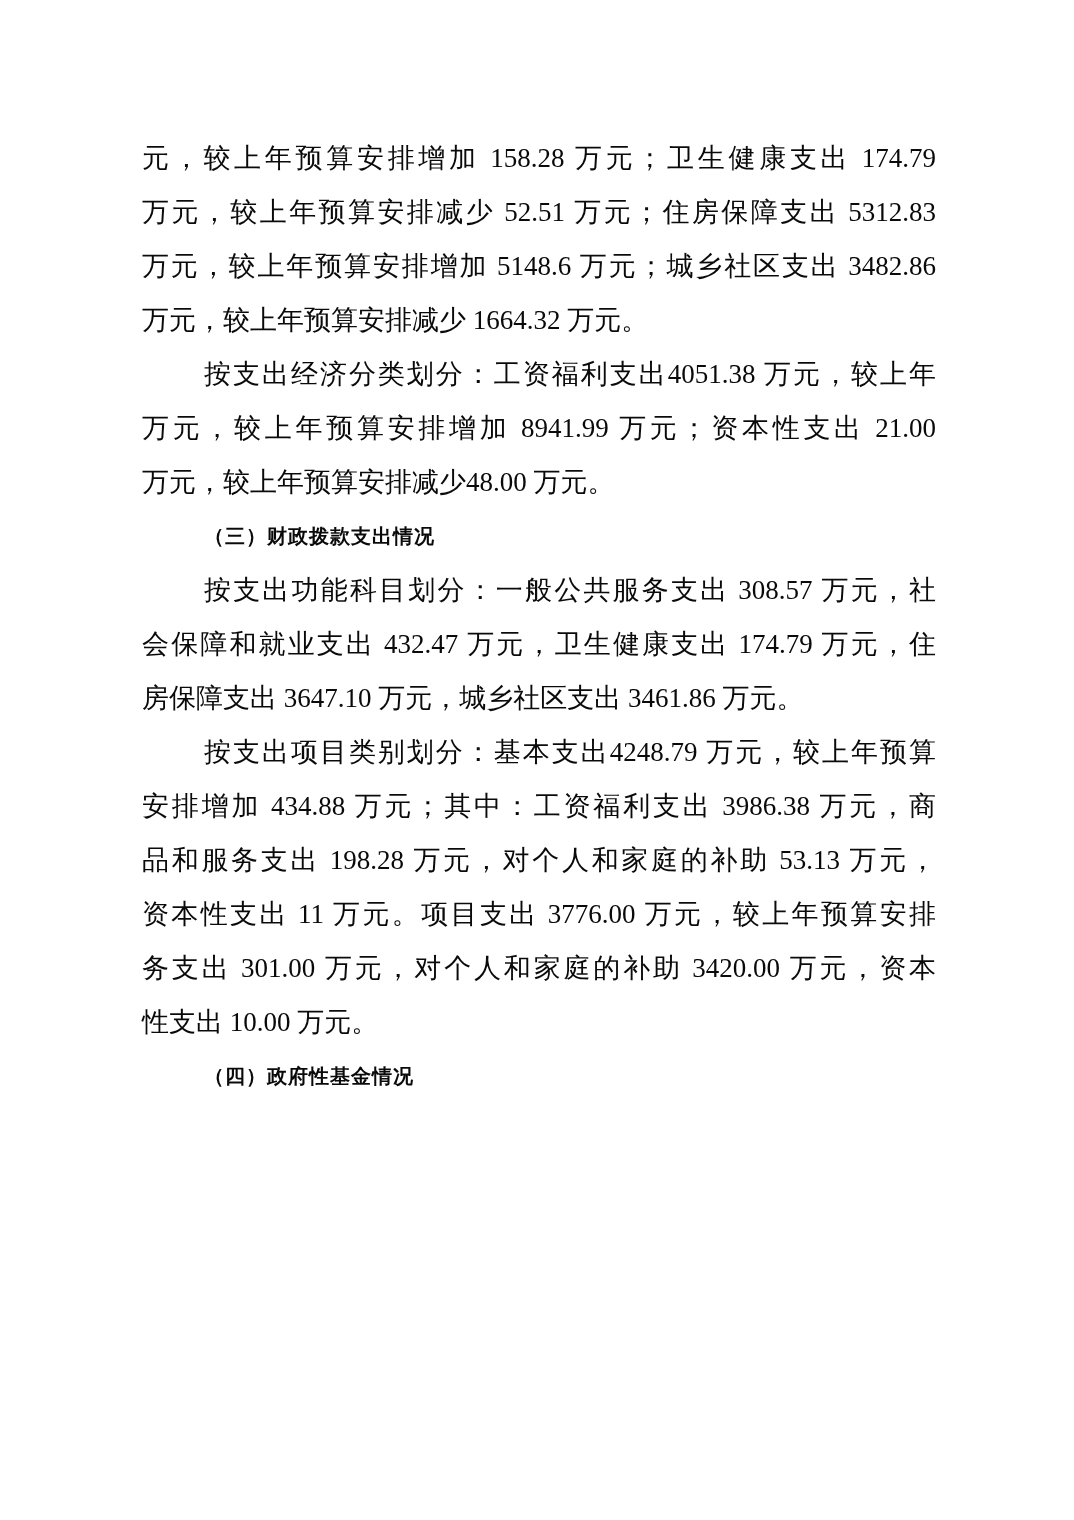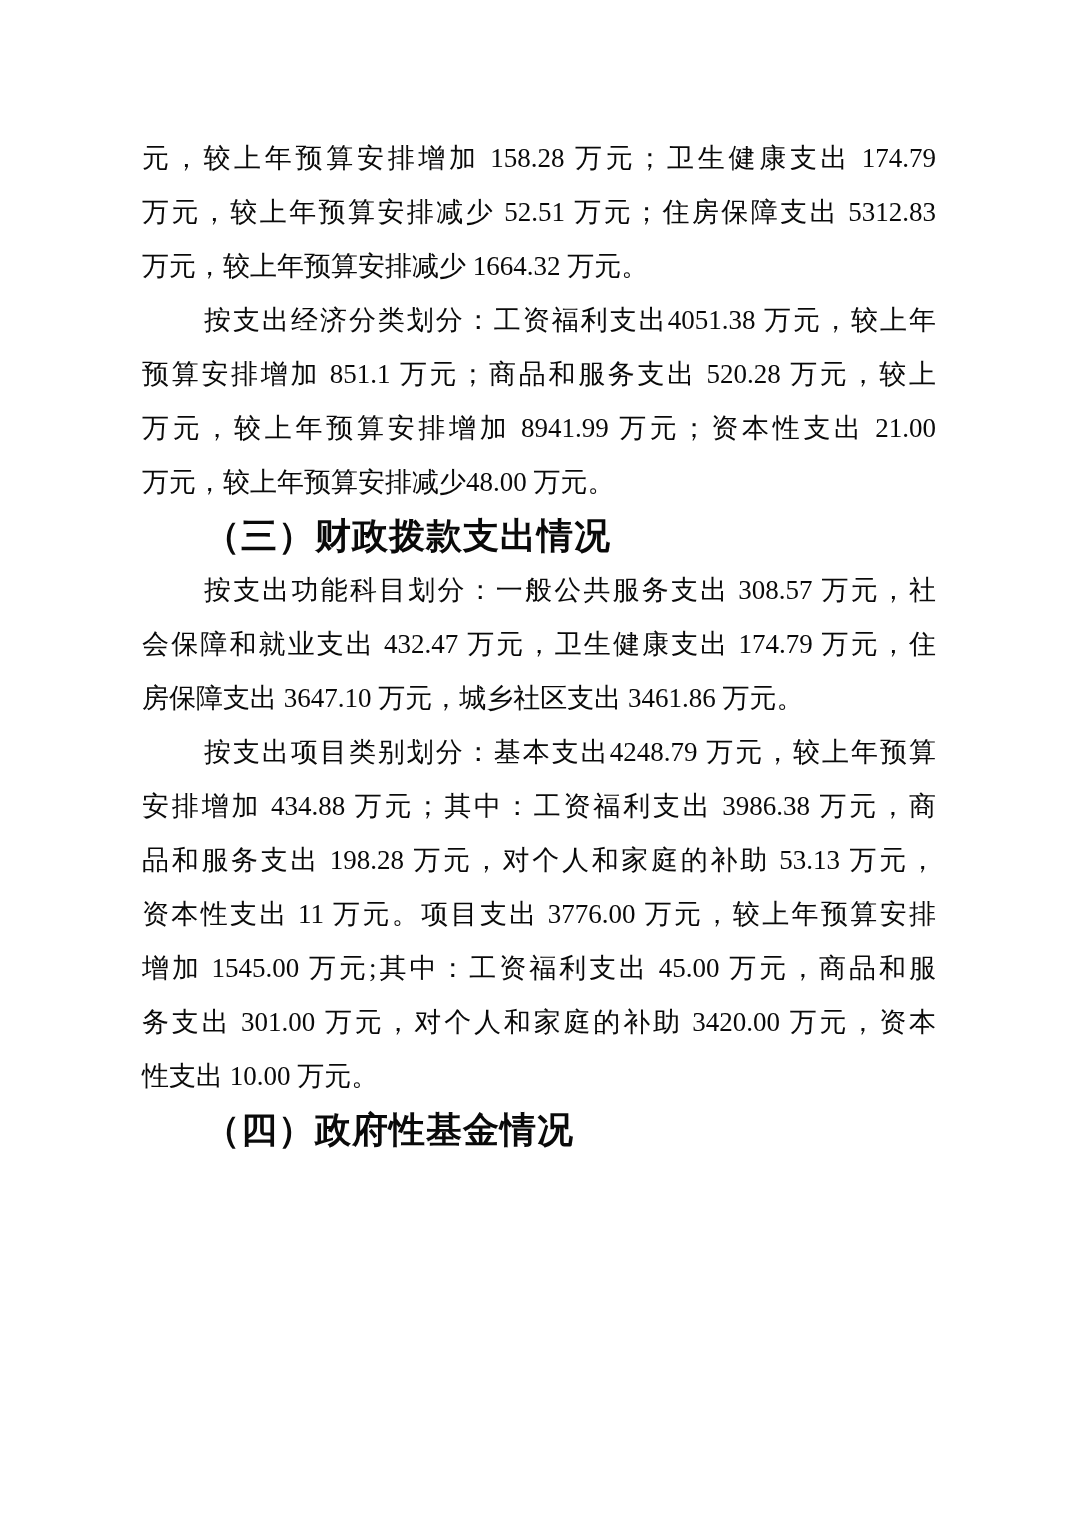--- a/index.html
+++ b/index.html
@@ -35,54 +35,53 @@
     text-align-last: justify;
   }
   .line.natural {
     white-space: normal;
     text-align: center;
     text-align-last: left;
   }
   .line.indent { text-indent: 62px; }
   .para.heading .line {
     font-weight: bold;
-    font-size: 36px;
+    font-size: 20px;
     letter-spacing: 1px;
   }
 </style>
 </head>
 <body>
 
 <div class="page">
   <div class="content">
       <div class="para body">
         <div class="line justify">元，较上年预算安排增加 158.28 万元；卫生健康支出 174.79</div>
         <div class="line justify">万元，较上年预算安排减少 52.51 万元；住房保障支出 5312.83</div>
+        <div class="line justify">万元，较上年预算安排增加 5148.6 万元；城乡社区支出 3482.86</div>
         <div class="line natural">万元，较上年预算安排减少 1664.32 万元。</div>
       </div>
       <div class="para body">
         <div class="line justify indent">按支出经济分类划分：工资福利支出4051.38 万元，较上年</div>
-        <div class="line justify">预算安排增加 851.1 万元；商品和服务支出 520.28 万元，较上</div>
         <div class="line justify">万元，较上年预算安排增加 8941.99 万元；资本性支出 21.00</div>
         <div class="line natural">万元，较上年预算安排减少48.00 万元。</div>
       </div>
       <div class="para heading">
         <div class="line natural indent">（三）财政拨款支出情况</div>
       </div>
       <div class="para body">
         <div class="line justify indent">按支出功能科目划分：一般公共服务支出 308.57 万元，社</div>
         <div class="line justify">会保障和就业支出 432.47 万元，卫生健康支出 174.79 万元，住</div>
         <div class="line natural">房保障支出 3647.10 万元，城乡社区支出 3461.86 万元。</div>
       </div>
       <div class="para body">
         <div class="line justify indent">按支出项目类别划分：基本支出4248.79 万元，较上年预算</div>
         <div class="line justify">安排增加 434.88 万元；其中：工资福利支出 3986.38 万元，商</div>
         <div class="line justify">品和服务支出 198.28 万元，对个人和家庭的补助 53.13 万元，</div>
         <div class="line justify">资本性支出 11 万元。项目支出 3776.00 万元，较上年预算安排</div>
-        <div class="line justify">增加 1545.00 万元;其中：工资福利支出 45.00 万元，商品和服</div>
         <div class="line justify">务支出 301.00 万元，对个人和家庭的补助 3420.00 万元，资本</div>
         <div class="line natural">性支出 10.00 万元。</div>
       </div>
       <div class="para heading">
         <div class="line natural indent">（四）政府性基金情况</div>
       </div>
     </div>
 </div>
 
 </body></html>

